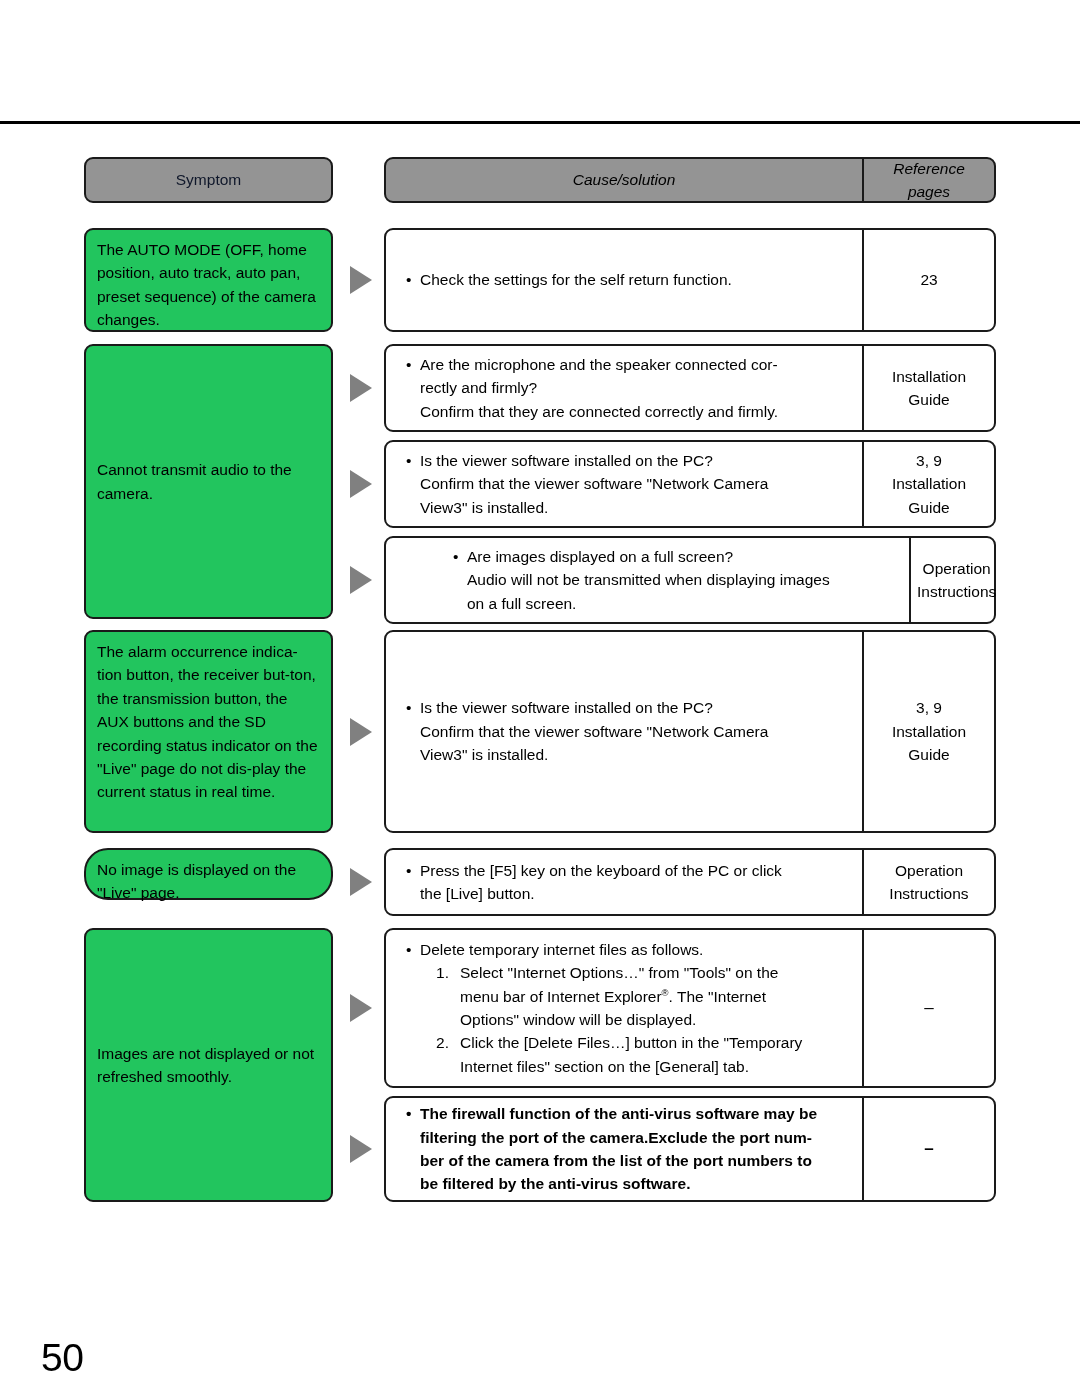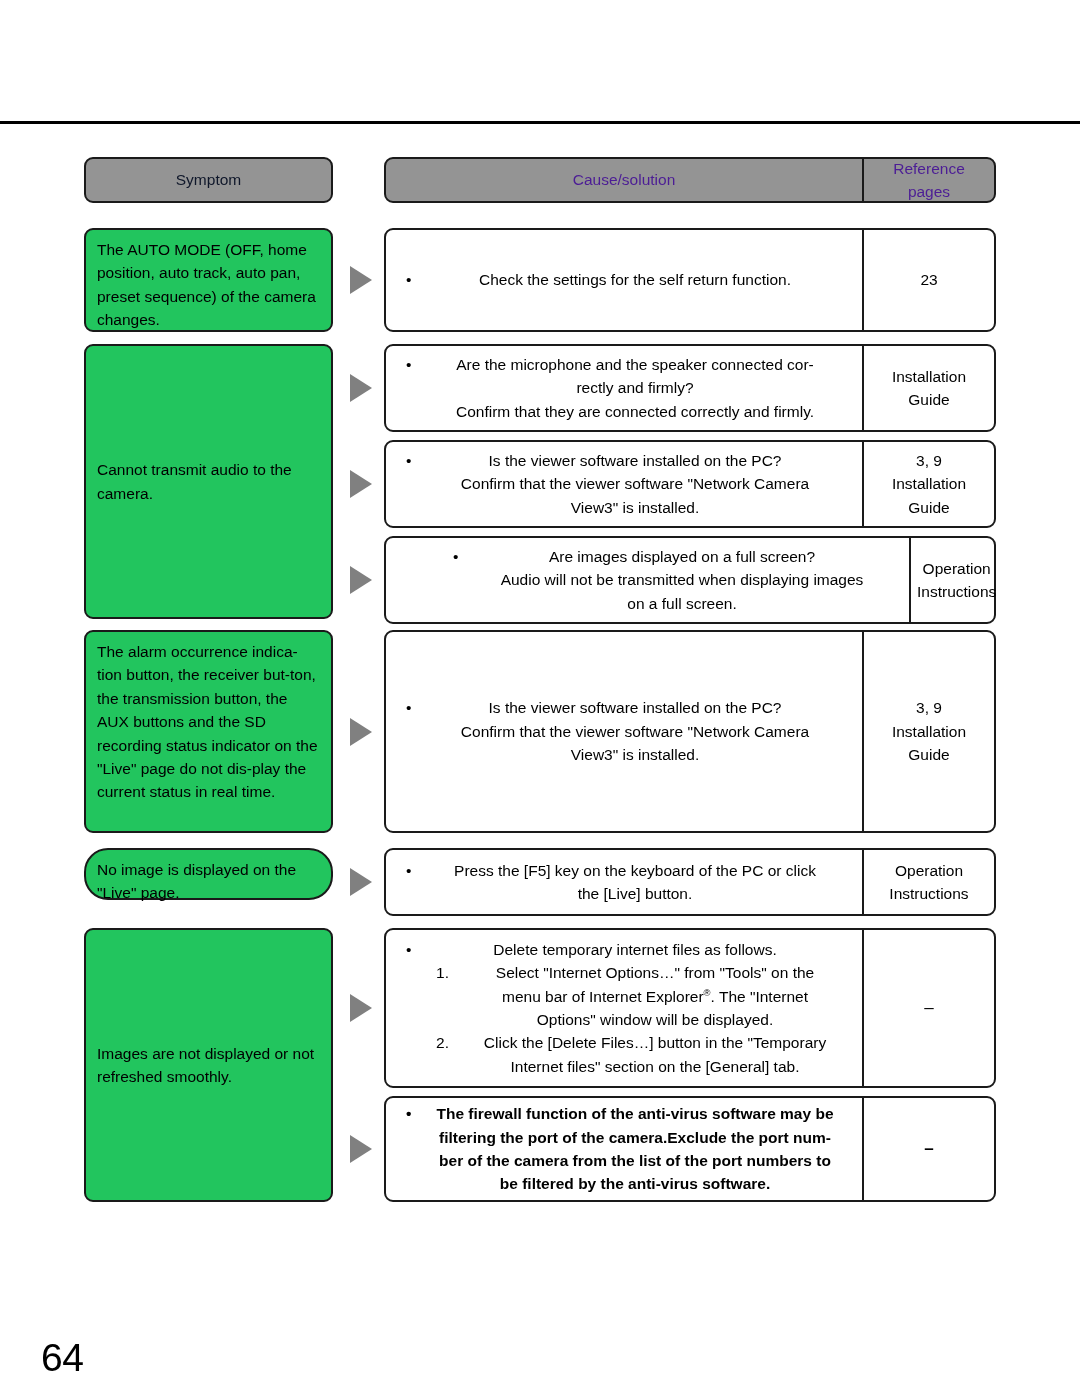--- a/index.html
+++ b/index.html
@@ -83,35 +83,35 @@
     left: 300px;
     width: 612px;
     box-sizing: border-box;
     border: 2px solid #1a1a1a;
     border-radius: 9px;
     background: #ffffff;
     display: flex;
   }
   .cs-box.hdr {
     background: #949494;
-    color: #4c1d95;
+    color: #000000;
+    font-style: italic;
   }
 
   .cause {
     flex: 0 0 478px;
     width: 478px;
     box-sizing: border-box;
     border-right: 2px solid #1a1a1a;
     padding: 8px 12px 8px 20px;
     font-size: 15.5px;
     line-height: 23.4px;
     display: flex;
     flex-direction: column;
     justify-content: center;
-    text-align: center;
   }
   .cs-box.hdr .cause {
     align-items: center;
     justify-content: center;
     text-align: center;
     padding: 10px 0;
   }
 
   .refp {
     flex: 1 1 auto;
@@ -279,15 +279,15 @@
       </div>
       <div class="arrow" style="position: absolute; top: 978px;"></div>
       <div class="cs-box" style="position: absolute; top: 939px; height: 106px; font-weight: bold;">
         <div class="cause">
           <div class="bullet"><span>The firewall function of the anti-virus software may be</span><span class="cont">filtering the port of the camera.Exclude the port num-</span><span class="cont">ber of the camera from the list of the port numbers to</span><span class="cont">be filtered by the anti-virus software.</span></div>
         </div>
         <div class="refp dash">–</div>
       </div>
     </div>
 
-  <div class="pagenum">64</div>
+  <div class="pagenum">50</div>
 
 </div>
 
 </body></html>

